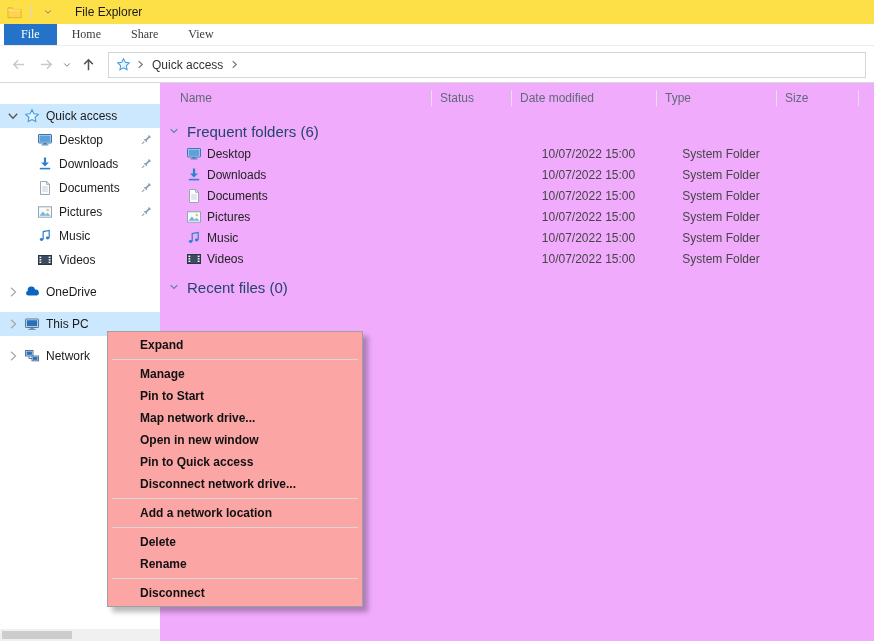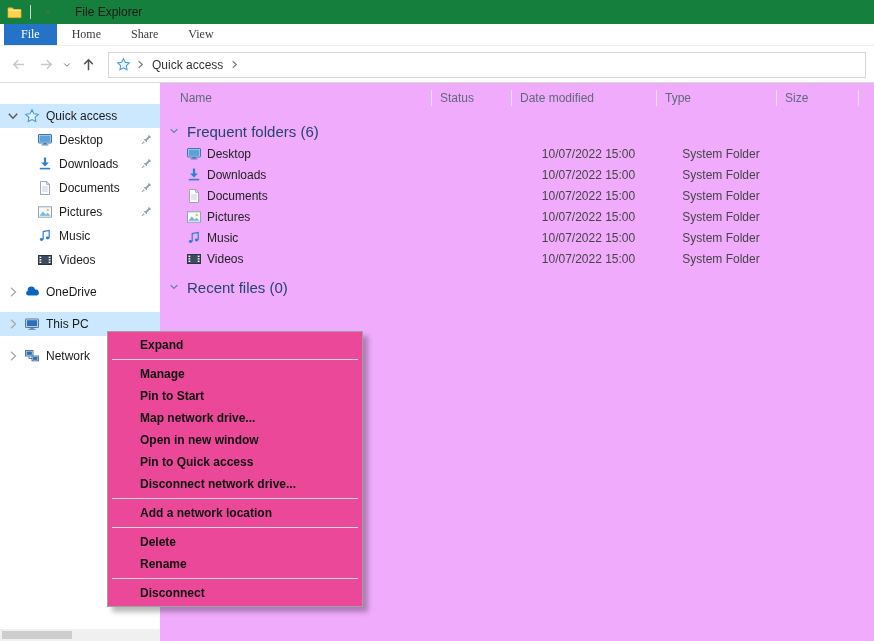--- a/index.html
+++ b/index.html
@@ -3,21 +3,21 @@
 <meta charset="utf-8">
 <style>
   * { margin:0; padding:0; box-sizing:border-box; font-family:"Liberation Sans",sans-serif; }
   html,body { width:874px; height:641px; }
   body { position:relative; background:#fff; overflow:hidden; font-size:12px; color:#1a1a1a; }
 
   .icon { display:inline-flex; width:16px; height:16px; flex:0 0 auto; }
   .icon svg { width:100%; height:100%; }
 
   
-  .titlebar { position:absolute; top:0; left:0; right:0; height:24px; display:flex; align-items:center; padding-left:7px; background:#15803d; }
+  .titlebar { position:absolute; top:0; left:0; right:0; height:24px; display:flex; align-items:center; padding-left:7px; background:#fde047; }
   .titlebar .icon { width:15px; height:15px; }
   .tb-sep { width:1px; height:14px; background:#d5d5d5; margin:0 8px; }
   .tb-caret { width:10px !important; height:10px !important; margin-left:4px; }
   .tb-title { margin-left:22px; color:#1a1a1a; }
 
   
   .ribbon-tabs { position:absolute; top:24px; left:0; right:0; height:22px; display:flex; align-items:stretch; border-bottom:1px solid #ececec; padding-left:4px; }
   .tab { display:flex; align-items:center; padding:0 15px; color:#3b3b3b; cursor:default;font-family:Liberation Serif, serif; }
   .tab.active { background:#2473c9; color:#fff; padding:0 17px; }
 
@@ -55,21 +55,21 @@
   .group-header .gchev { width:12px; height:12px; margin-right:7px; display:inline-flex; }
   .group-header .gchev svg { width:100%; height:100%; }
 
   .file-row { display:grid; grid-template-columns:260px 80px 145px 120px 82px; height:21px; padding-left:12px; align-items:center; }
   .file-row .cell { padding-left:8px; overflow:hidden; white-space:nowrap; }
   .file-row .name-cell { display:flex; align-items:center; padding-left:14px; color:#222; }
   .file-row .name-cell .fname { margin-left:5px; }
   .file-row .dim { color:#454545;text-align:center; }
 
   
-  .context-menu { position:absolute; left:107px; top:331px; width:256px; background:#ec4899; border:1px solid #a0a0a0; box-shadow:5px 5px 5px rgba(0,0,0,0.28); padding:2px; z-index:20; }
+  .context-menu { position:absolute; left:107px; top:331px; width:256px; background:#fca5a5; border:1px solid #a0a0a0; box-shadow:5px 5px 5px rgba(0,0,0,0.28); padding:2px; z-index:20; }
   .menu-item { height:22px; line-height:22px; padding-left:30px; color:#111; cursor:default; white-space:nowrap;font-weight:bold; }
   .menu-item.bold { font-weight:bold; }
   .menu-sep { height:1px; background:#d9d9d9; margin:3px 2px; }
 </style>
 </head>
 <body>
 
 <div class="titlebar">
   <span class="icon">
       <svg viewBox="0 0 16 16">

